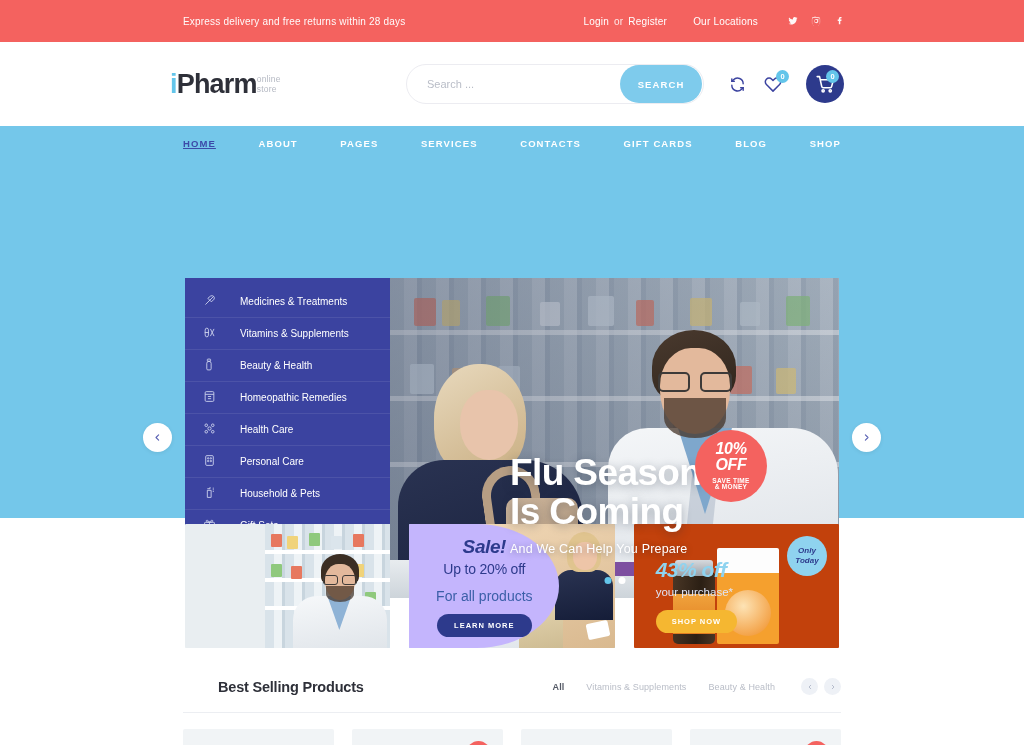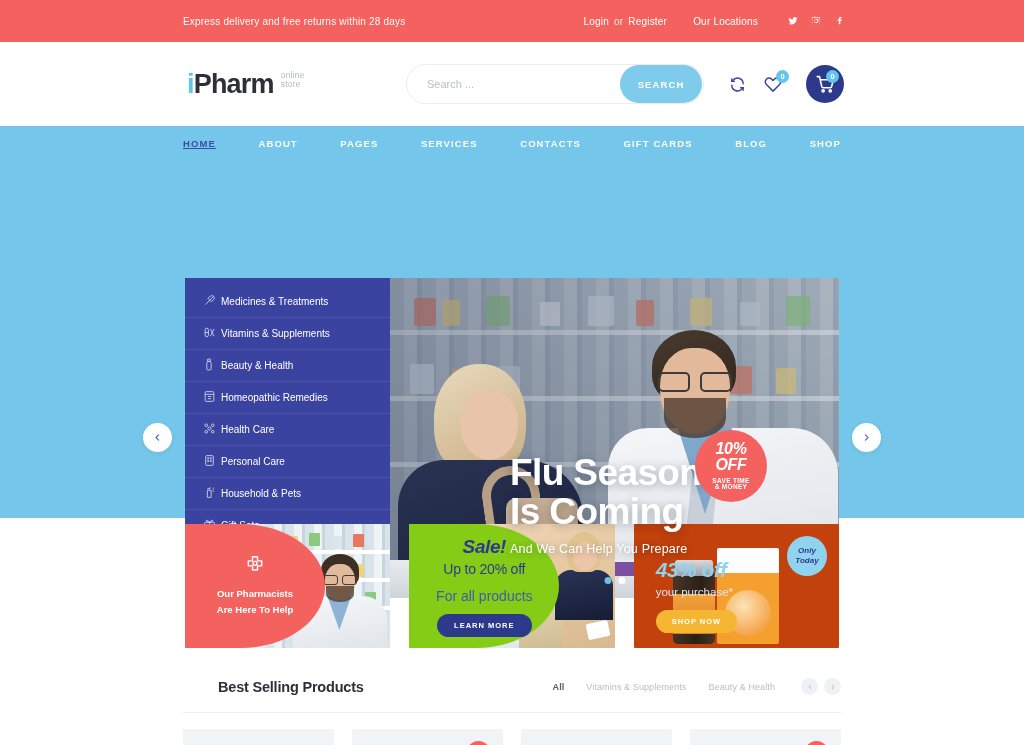--- a/index.html
+++ b/index.html
@@ -22,21 +22,21 @@
   .topbar-link { color: #fff; font-size: 10px; letter-spacing: .2px; cursor: pointer; }
   .topbar-link .sep { opacity: .85; margin: 0 2px; }
   .social { display: flex; align-items: center; gap: 13px; margin-left: 4px; }
   .social svg { display: block; fill: #fff; opacity: .95; }
 
   
   .header {
     height: 84px; background: #fff; position: relative;
     display: flex; align-items: center;
   }
-  .logo { position: absolute; left: 187px; display: flex; align-items: flex-start; gap: 7px; }
+  .logo { position: absolute; left: 170px; display: flex; align-items: flex-end; }
   .logo-main { font-size: 27px; font-weight: 700; letter-spacing: -.8px; color: #2e3039; line-height: 1; }
   .logo-main .i { color: #63c5ea; }
   .logo-sub { font-size: 8.5px; color: #b4b8c2; line-height: 1.15; padding-bottom: 3px; letter-spacing: .2px; }
 
   .search-wrap {
     position: absolute; left: 406px; width: 298px; height: 40px;
     background: #fff; border: 1px solid #ececf1; border-radius: 20px;
     display: flex; align-items: center;
   }
   .search-input {
@@ -80,21 +80,21 @@
   }
   .nav-item.active { color: #3c4aa8; text-decoration: underline; }
 
   
   .hero {
     position: absolute; left: 185px; top: 152px; width: 654px; height: 320px;
     display: flex; overflow: hidden;
   }
   .cat-list { width: 205px; background: #3b43a0; flex: none; padding: 8px 0; }
   .cat-item {
-    height: 32px; display: flex; align-items: center; gap: 5px;
+    height: 32px; display: flex; align-items: center; gap: 24px;
     padding: 0 0 0 18px; color: #fff; font-size: 10px; cursor: pointer;
     border-bottom: 1px solid rgba(255,255,255,.09);
   }
   .cat-item:last-child { border-bottom: none; }
   .cat-item svg { flex: none; opacity: .92; }
 
   .slide { flex: 1; position: relative; overflow: hidden; background: #6d7f93; }
   .slide-photo { position: absolute; inset: 0; }
   
   .ph-bg {
@@ -239,21 +239,21 @@
   .pm-glass:before,.pm-glass:after{content:"";position:absolute;top:0;width:13px;height:8px;border:1.4px solid #3d3a38;border-radius:3px;}
   .pm-glass:before{left:0;} .pm-glass:after{right:0;}
   .pm-beard { position:absolute; left:35px; top:34px; width:28px; height:16px; background:rgba(66,48,36,.7); border-radius:0 0 50% 50%; }
   .pm-coat { position: absolute; left: 2px; top: 44px; width: 94px; height: 56px; background: linear-gradient(170deg,#f6f8fa,#dfe4e9); border-radius: 24px 24px 0 0; }
   .pm-shirt { position:absolute; left:36px; top:44px; width:24px; height:34px; background:#8fb3d6; clip-path: polygon(50% 100%, 0 0, 100% 0); }
 
   .promo2 { background: #8fd3ef; }
   .promo2-left {
     position: absolute; left: 0; top: 0; bottom: 0; width: 150px; z-index: 2;
     display: flex; flex-direction: column; align-items: center; justify-content: center;
-    background: #84cc16; border-radius: 0 55% 55% 0 / 0 50% 50% 0;
+    background: #c4b5fd; border-radius: 0 55% 55% 0 / 0 50% 50% 0;
   }
   .p2-sale { color: #2d3a8c; font-size: 19px; font-weight: 700; font-style: italic; letter-spacing: -.4px; }
   .p2-up { color: #2d3a8c; font-size: 14px; margin-top: 3px; letter-spacing: -.2px; }
   .p2-for { color: #3b5fa8; font-size: 14px; margin-top: 11px; }
   .p2-btn {
     margin-top: 10px; background: #2d3a8c; color: #fff; font-size: 7.5px; font-weight: 700;
     letter-spacing: 1px; padding: 7px 17px; border-radius: 13px; border: none; cursor: pointer;
     font-family: "Liberation Sans", sans-serif;
   }
   .promo2-photo { position: absolute; right: 0; top: 0; width: 150px; height: 100%; background: linear-gradient(160deg,#f0d7b6,#d9b98f); }
@@ -604,32 +604,20 @@
       <div class="pbox" style="left:100px;top:68px;background:#8fc97d"></div>
       <div class="pharm-man">
         <div class="pm-coat"></div>
         <div class="pm-shirt"></div>
         <div class="pm-hair"></div>
         <div class="pm-face"></div>
         <div class="pm-beard"></div>
         <div class="pm-glass"></div>
       </div>
     </div>
-    <div class="promo1-red">
-      <span>
-        <svg width="20" height="20" viewBox="0 0 24 24" fill="none" stroke="#ffffff" stroke-width="1.7" stroke-linejoin="round">
-          <path d="M9 2h6v5h5v6h-5v5H9v-5H4V7h5z"></path>
-            <circle cx="12" cy="10" r="2.4"></circle>
-        </svg>
-      </span>
-      <div class="promo1-txt">
-        <span>Our Pharmacists</span><br>
-        <span>Are Here To Help</span>
-      </div>
-    </div>
   </div>
 
   <div class="promo promo2">
     <div class="promo2-photo">
       <div class="p2-doc">
           <div class="p2-doc-coat"></div>
           <div class="p2-doc-hair"></div>
           <div class="p2-doc-head"></div>
         </div>
       <div class="p2-kid">

